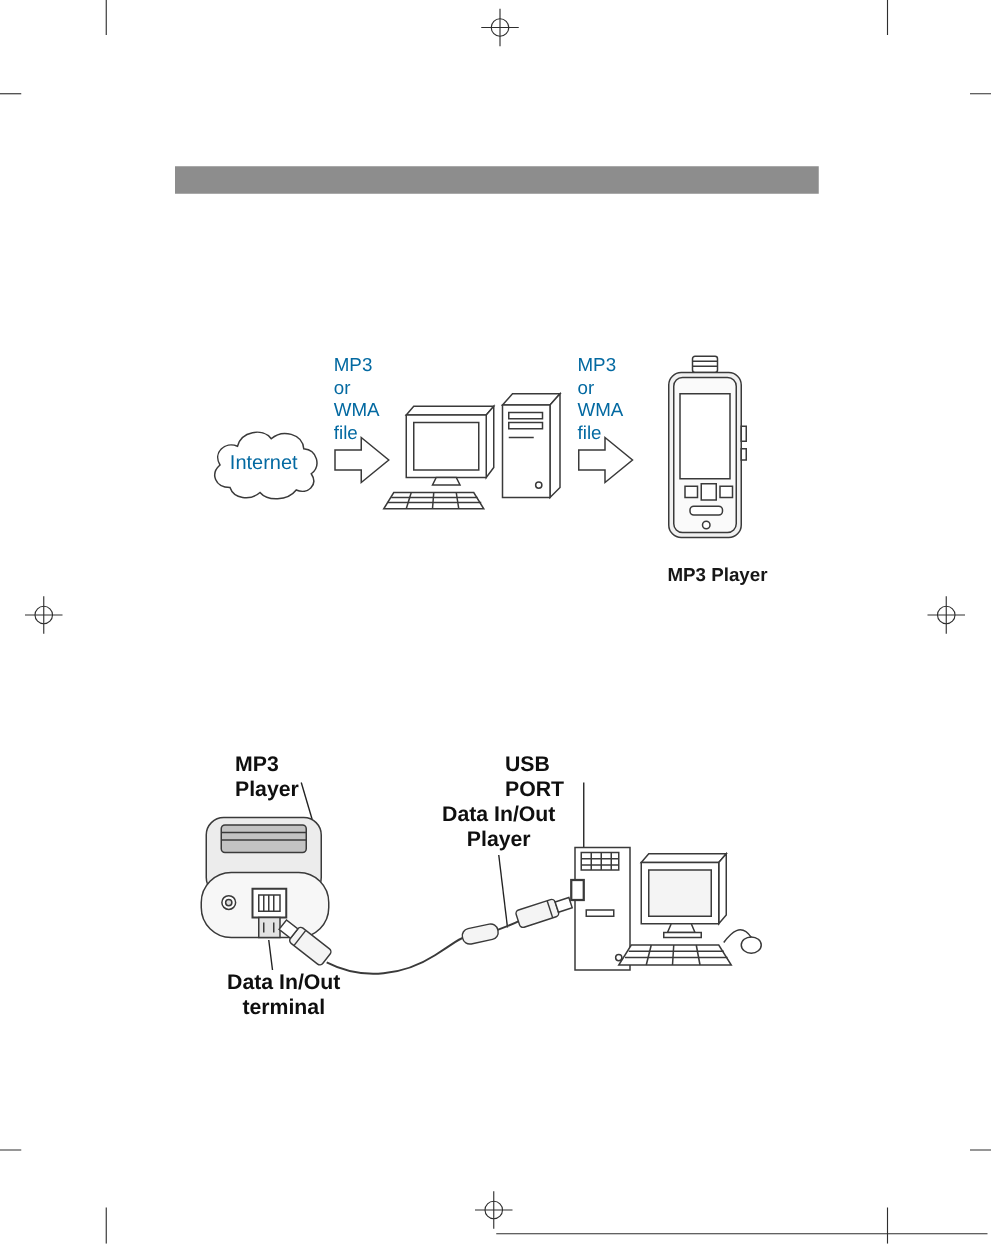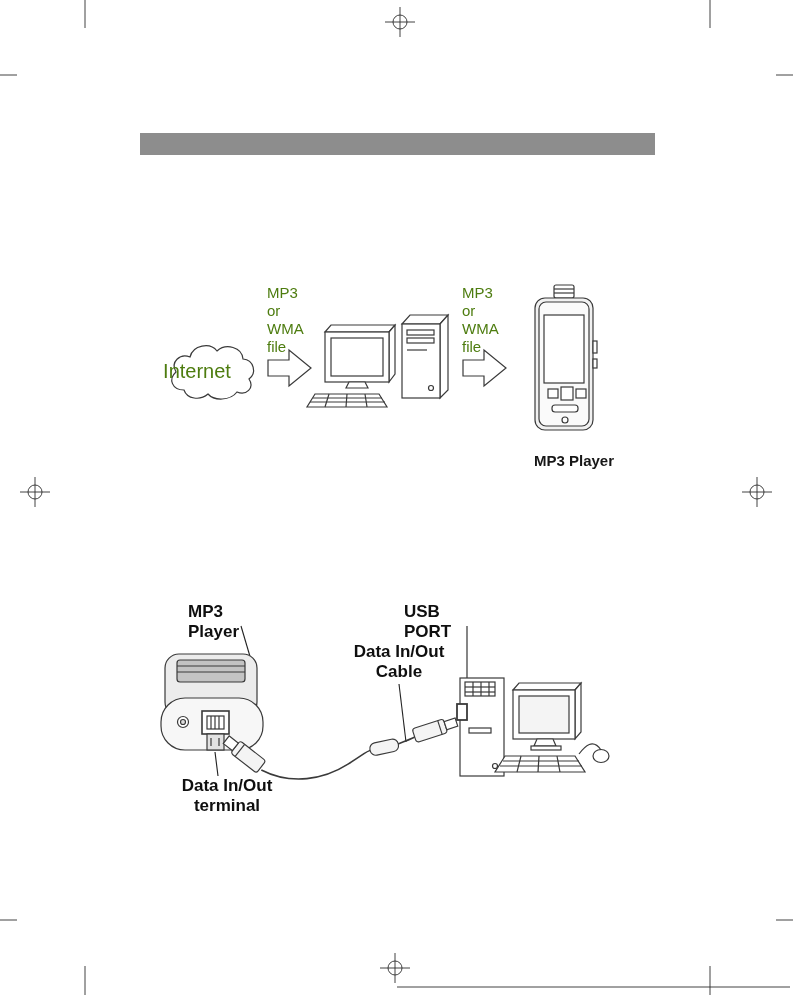--- a/index.html
+++ b/index.html
@@ -3,21 +3,21 @@
 <meta charset="utf-8">
 <style>
   * { margin:0; padding:0; box-sizing:border-box; }
   html,body { background:#ffffff; }
   body {
     width:793px; height:995px; position:relative; overflow:hidden;
     font-family:"Liberation Sans","DejaVu Sans",sans-serif;
     color:#171717;
   }
   .abs { position:absolute; }
-  .lbl { font-size:15px; line-height:18px; color:#4d7c0f; }
+  .lbl { font-size:15px; line-height:18px; color:#0369a1; }
   .caption { font-size:15px; font-weight:600; text-align:center; }
   .bold-lbl { font-size:17px; font-weight:bold; line-height:20px; color:#0f0f0f; }
   .center { text-align:center; }
   .header-bar { background:#8d8d8d; }
   svg { display:block; }
   .ink { stroke:#3a3a3a; fill:#ffffff; stroke-width:1.2; }
 </style>
 </head>
 <body>
 
@@ -62,21 +62,21 @@
   </g>
 </svg>
 
 <div class="abs header-bar" style="left:140px;top:133px;width:515px;height:22px"></div>
 
 <div class="abs" style="left:0;top:0">
 
   <svg class="abs" style="left:160px;top:335px" width="105" height="68" viewBox="0 0 105 68">
     <path class="ink" d="M 24 55 C 12 55 8 44 16 37 C 10 27 20 18 30 22 C 33 10 50 7 57 16 C 66 8 82 12 83 24 C 94 25 97 38 89 44 C 95 53 86 61 77 57 C 70 66 54 66 48 59 C 40 66 27 64 24 55 Z"></path>
   </svg>
-  <div class="abs lbl center" style="left:151px;top:362px;width:92px;font-size:20px">Internet</div>
+  <div class="abs lbl center" style="left:165px;top:362px;width:92px;font-size:16px">Internet</div>
 
   <div class="abs" style="left:267px;top:284px">
     <div class="lbl">MP3 or</div>
     <div class="lbl">WMA file</div>
   </div>
 
   <svg class="abs" style="left:266px;top:347px" width="48" height="42" viewBox="0 0 48 42">
     <path class="ink" stroke-width="1.4" d="M 2 13 L 23 13 L 23 3 L 45 21 L 23 39 L 23 29 L 2 29 Z"></path>
   </svg>
 
@@ -139,21 +139,21 @@
   </svg>
   <div class="abs caption" style="left:528px;top:452px;width:92px">MP3 Player</div>
 </div>
 
 <div class="abs" style="left:0;top:0">
 
   <div class="abs bold-lbl" style="left:188px;top:602px">MP3 Player</div>
   <div class="abs bold-lbl" style="left:404px;top:602px">USB PORT</div>
   <div class="abs" style="left:344px;top:642px;width:110px">
     <div class="bold-lbl center">Data In/Out</div>
-    <div class="bold-lbl center">Cable</div>
+    <div class="bold-lbl center">Player</div>
   </div>
   <div class="abs" style="left:172px;top:776px;width:110px">
     <div class="bold-lbl center">Data In/Out</div>
     <div class="bold-lbl center">terminal</div>
   </div>
 
   <svg class="abs" style="left:0;top:0" width="793" height="995">
     <g stroke="#222" stroke-width="1.1">
       <line x1="241" y1="626" x2="254" y2="670"></line>
       <line x1="467" y1="626" x2="467" y2="702"></line>

